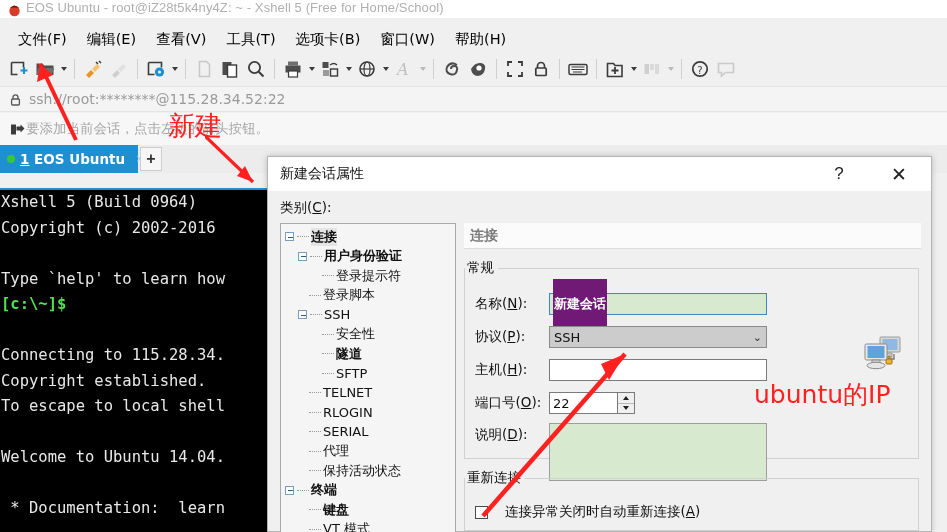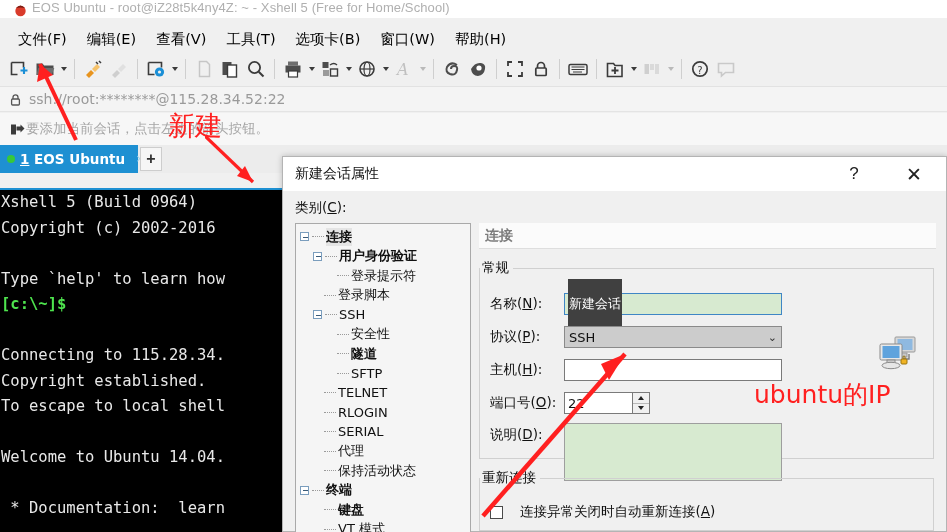--- a/index.html
+++ b/index.html
@@ -10,21 +10,21 @@
     background:#f0f0f0;
     color:#000;
     position:relative;
   }
 
   
   #titlebar {
     position:absolute; left:0; top:0; width:947px; height:18px;
     background:#ffffff;
     display:flex; align-items:center; gap:5px;
-    padding-left:14px;
+    padding-left:8px;
     overflow:hidden;
   }
   #titlebar .tb-icon {
     width:13px; height:13px; flex:none;
     position:relative; top:1px;
   }
   #titlebar .tb-text {
     color:#b0b0b0; font-size:13px; white-space:nowrap;
     position:relative; top:-2px;
     letter-spacing:.1px;
@@ -128,21 +128,21 @@
   }
   #terminal .tline.prompt { color:#4ee44e; font-weight:bold; }
   #terminal .tline.blank { color:transparent; }
   #termscroll {
     position:absolute; left:283px; top:173px; width:8px; height:359px;
     background:#f0f0f0; border-left:1px solid #d6d6d6;
   }
 
   
   #dialog {
-    position:absolute; left:282px; top:156px; width:665px; height:376px;
+    position:absolute; left:267px; top:156px; width:665px; height:376px;
     background:#f0f0f0;
     border:1px solid #b4b4b4;
     box-shadow:0 0 6px rgba(0,0,0,.22);
   }
   #dlg-title {
     position:relative; height:34px; background:#ffffff;
     display:flex; align-items:center; padding-left:12px;
   }
   #dlg-title .dlg-caption {
     font-size:14px; color:#111; white-space:nowrap;
@@ -227,21 +227,21 @@
   .finput {
     height:22px; background:#fff; border:1px solid #7a7a7a;
     display:flex; align-items:center; padding:0 3px;
     font-size:13px; color:#111;
     font-family:"DejaVu Sans","Liberation Sans",sans-serif;
   }
   #name-input {
     width:218px; border:1px solid #3f86c5; background:#d7ead0;
   }
   #name-input .sel {
-    background:#404040; color:#fff; padding:16px 1px;
+    background:#701a75; color:#fff; padding:16px 1px;font-weight:bold;
   }
   #host-input { width:218px; background:#fff; }
   #port-input { width:68px; background:#fff; border-right:0; }
   .spinner {
     width:18px; height:22px; border:1px solid #7a7a7a; background:#f0f0f0;
     display:flex; flex-direction:column; flex:none;
   }
   .spinner > div {
     flex:1; display:flex; align-items:center; justify-content:center;
   }

